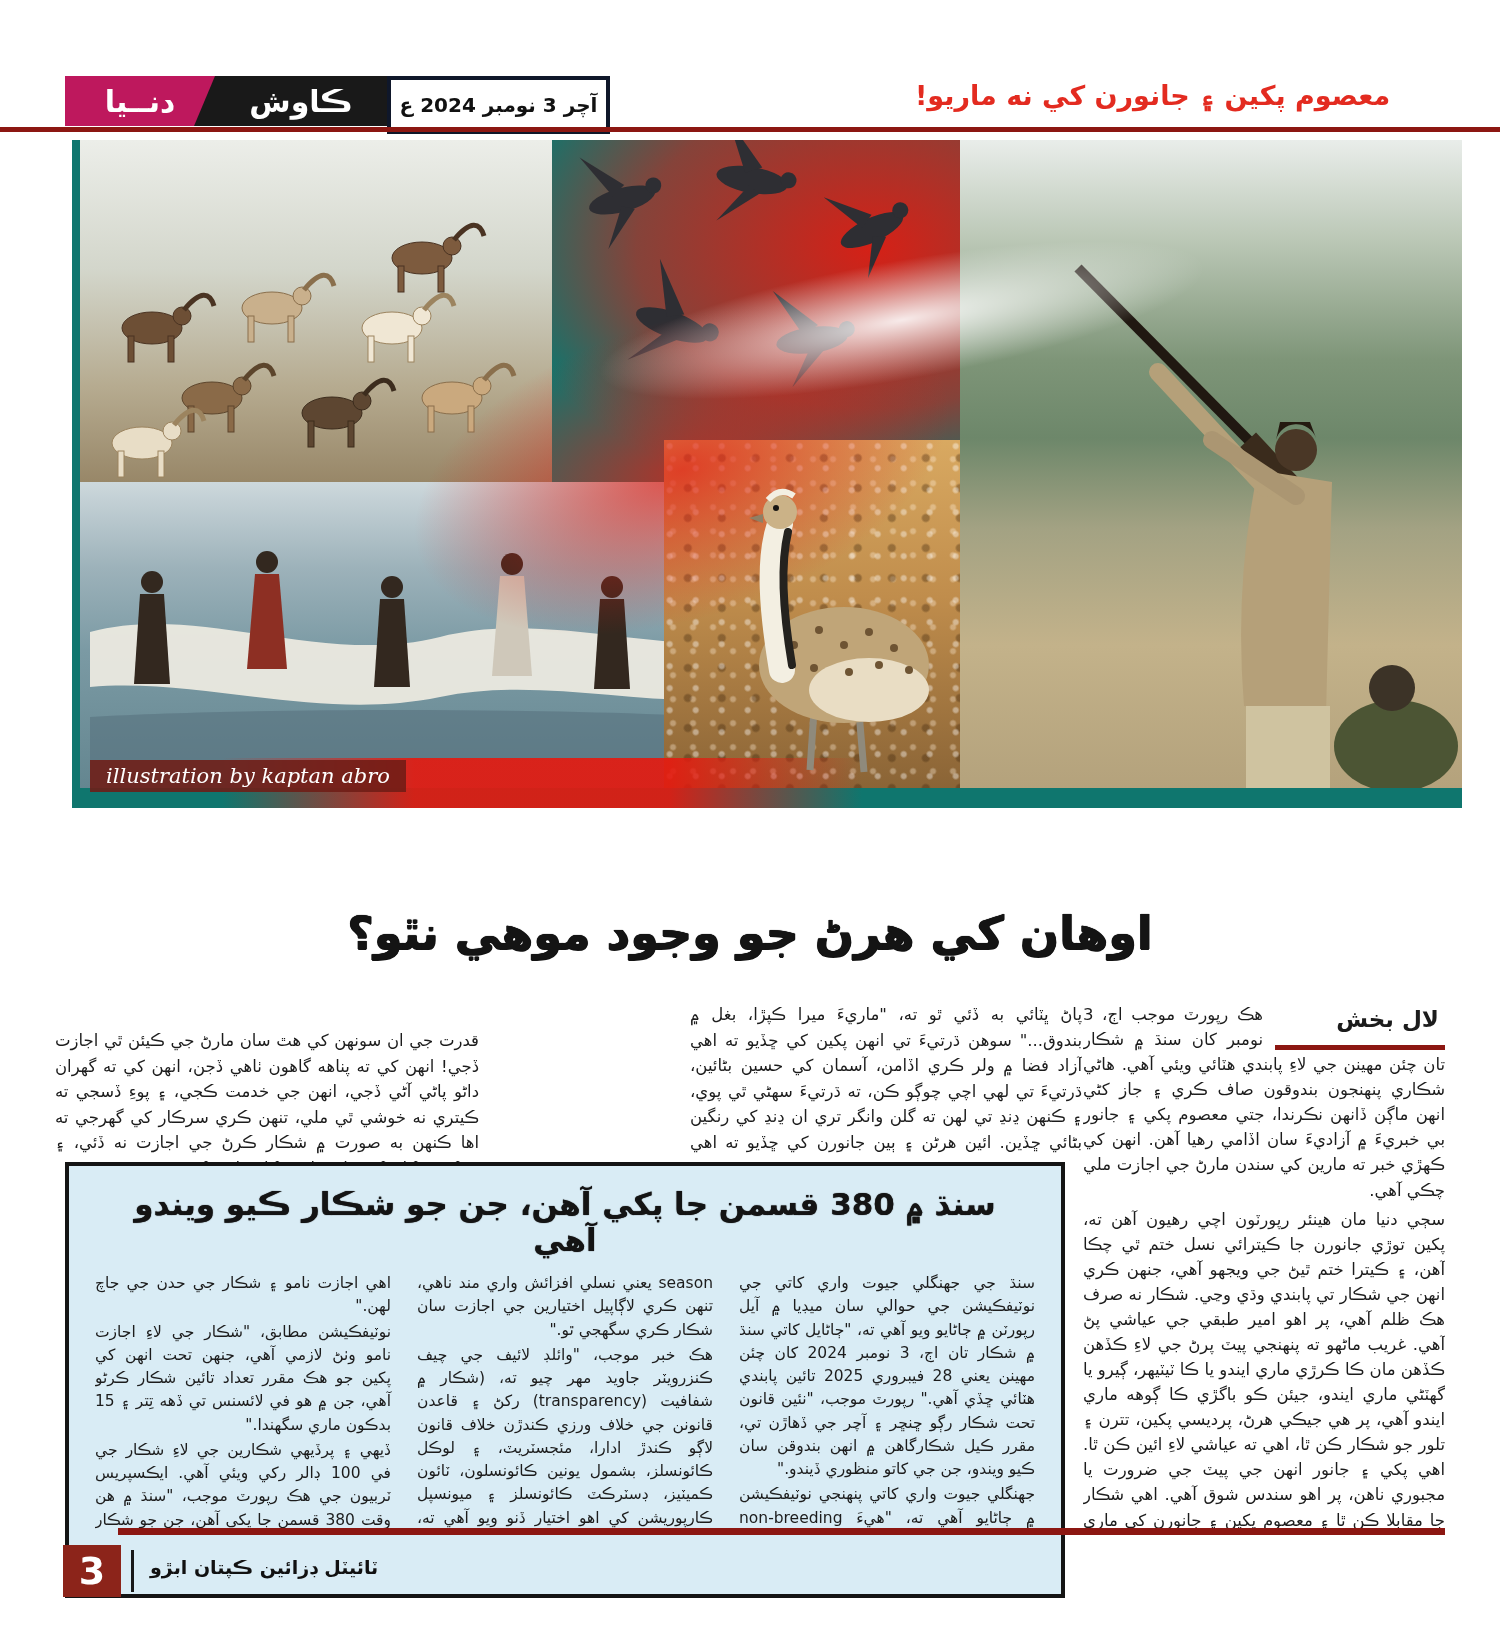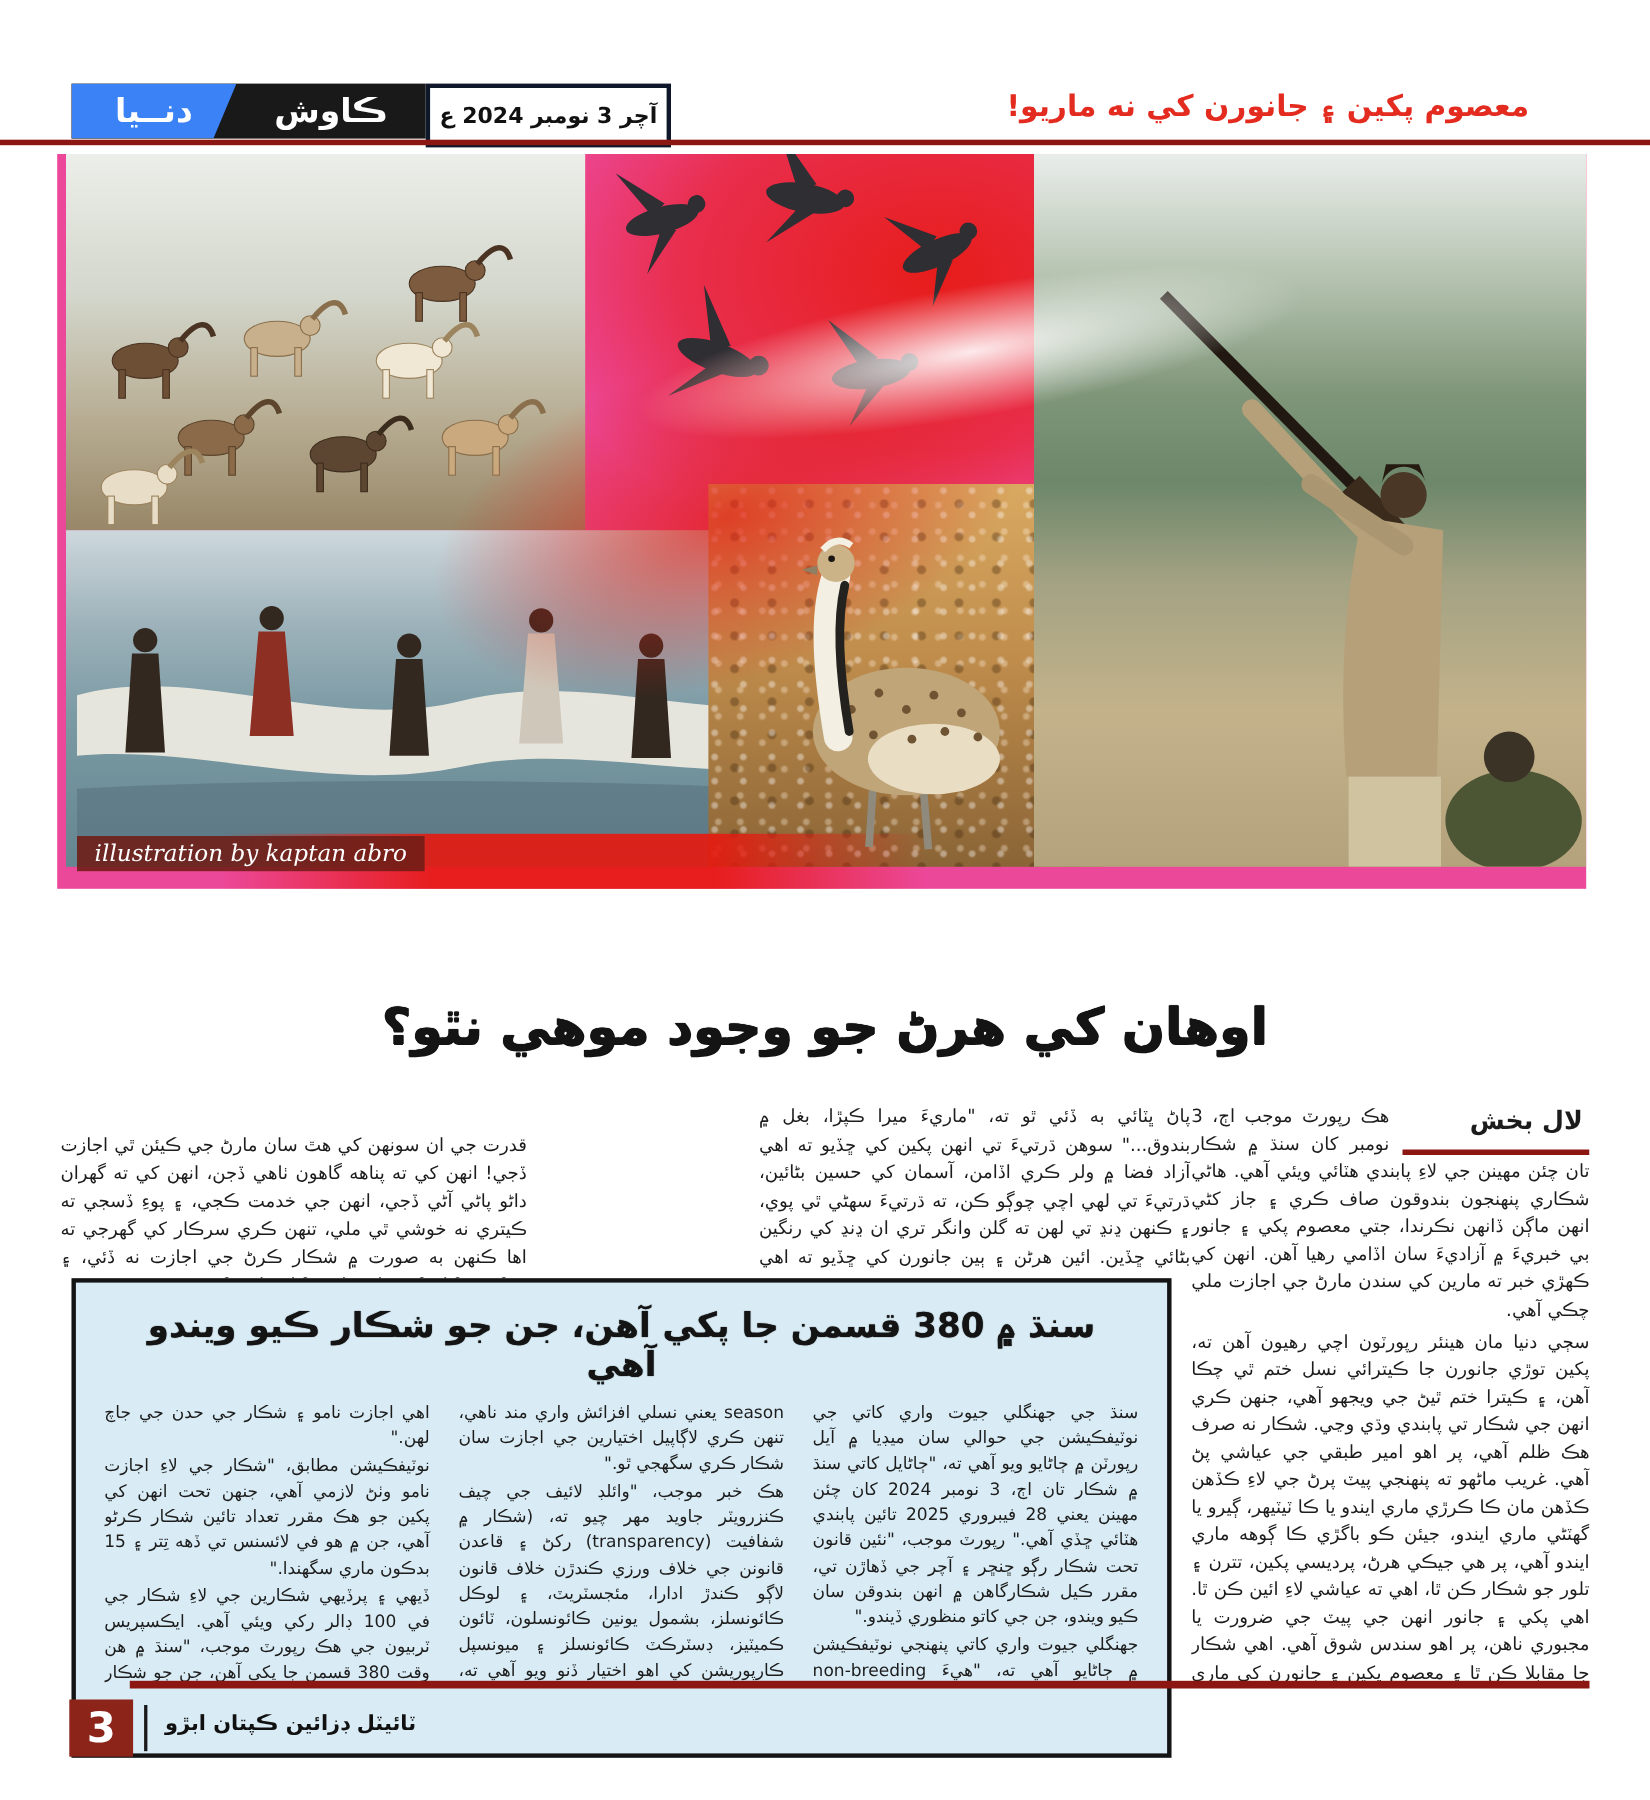--- a/index.html
+++ b/index.html
@@ -2,28 +2,28 @@
 <html lang="sd" dir="ltr"><head>
 <meta charset="utf-8">
 <style>
   html,body{margin:0;padding:0;background:#ffffff;}
   #page{position:relative;width:1500px;height:1636px;background:#ffffff;overflow:hidden;
         font-family:"DejaVu Sans",sans-serif;}
   
   .hdr-rule{position:absolute;left:0;top:127px;width:1500px;height:5px;background:#8c1712;}
   .logo-box{position:absolute;left:65px;top:76px;width:322px;height:50px;background:#191919;display:flex;direction:rtl;}
   .logo-kawish{flex:1;color:#fff;font-weight:bold;font-size:30px;display:flex;align-items:center;justify-content:center;}
-  .logo-dunya{width:150px;background:#3b82f6;color:#fff;font-weight:bold;font-size:30px;
+  .logo-dunya{width:150px;background:#be185d;color:#fff;font-weight:bold;font-size:30px;
               display:flex;align-items:center;justify-content:center;clip-path:polygon(0 0,100% 0,86% 100%,0 100%);}
   .date-cell{position:absolute;left:387px;top:76px;width:215px;height:50px;border:4px solid #0f172a;
              display:flex;align-items:center;justify-content:center;font-size:20px;font-weight:bold;direction:rtl;color:#111;}
   .slogan{position:absolute;right:65px;top:80px;width:520px;text-align:left;direction:rtl;
           color:#e32b20;font-size:27px;font-weight:bold;}
   
-  #collage{position:absolute;left:52px;top:140px;width:1390px;height:668px;background:#ec4899;overflow:hidden;}
+  #collage{position:absolute;left:72px;top:140px;width:1390px;height:668px;background:#0f766e;overflow:hidden;}
   .panel{position:absolute;overflow:hidden;}
   .p-ibex{left:8px;top:0;width:472px;height:342px;
       background:linear-gradient(180deg,#eceee9 0%,#d3d6cb 38%,#b6ab90 72%,#98876ا 100%);
       background:linear-gradient(180deg,#eceee9 0%,#d3d6cb 38%,#b6ab90 72%,#988768 100%);}
   .p-fish{left:8px;top:342px;width:724px;height:306px;
       background:linear-gradient(180deg,#cdd8dc 0%,#9db2ba 28%,#7b9aa4 55%,#648690 100%);}
   .p-bustard{left:592px;top:300px;width:358px;height:348px;
       background:linear-gradient(180deg,#d9a961 0%,#c08d4c 45%,#8a6436 100%);
       }
   .p-bustard::after{content:"";position:absolute;inset:0;

